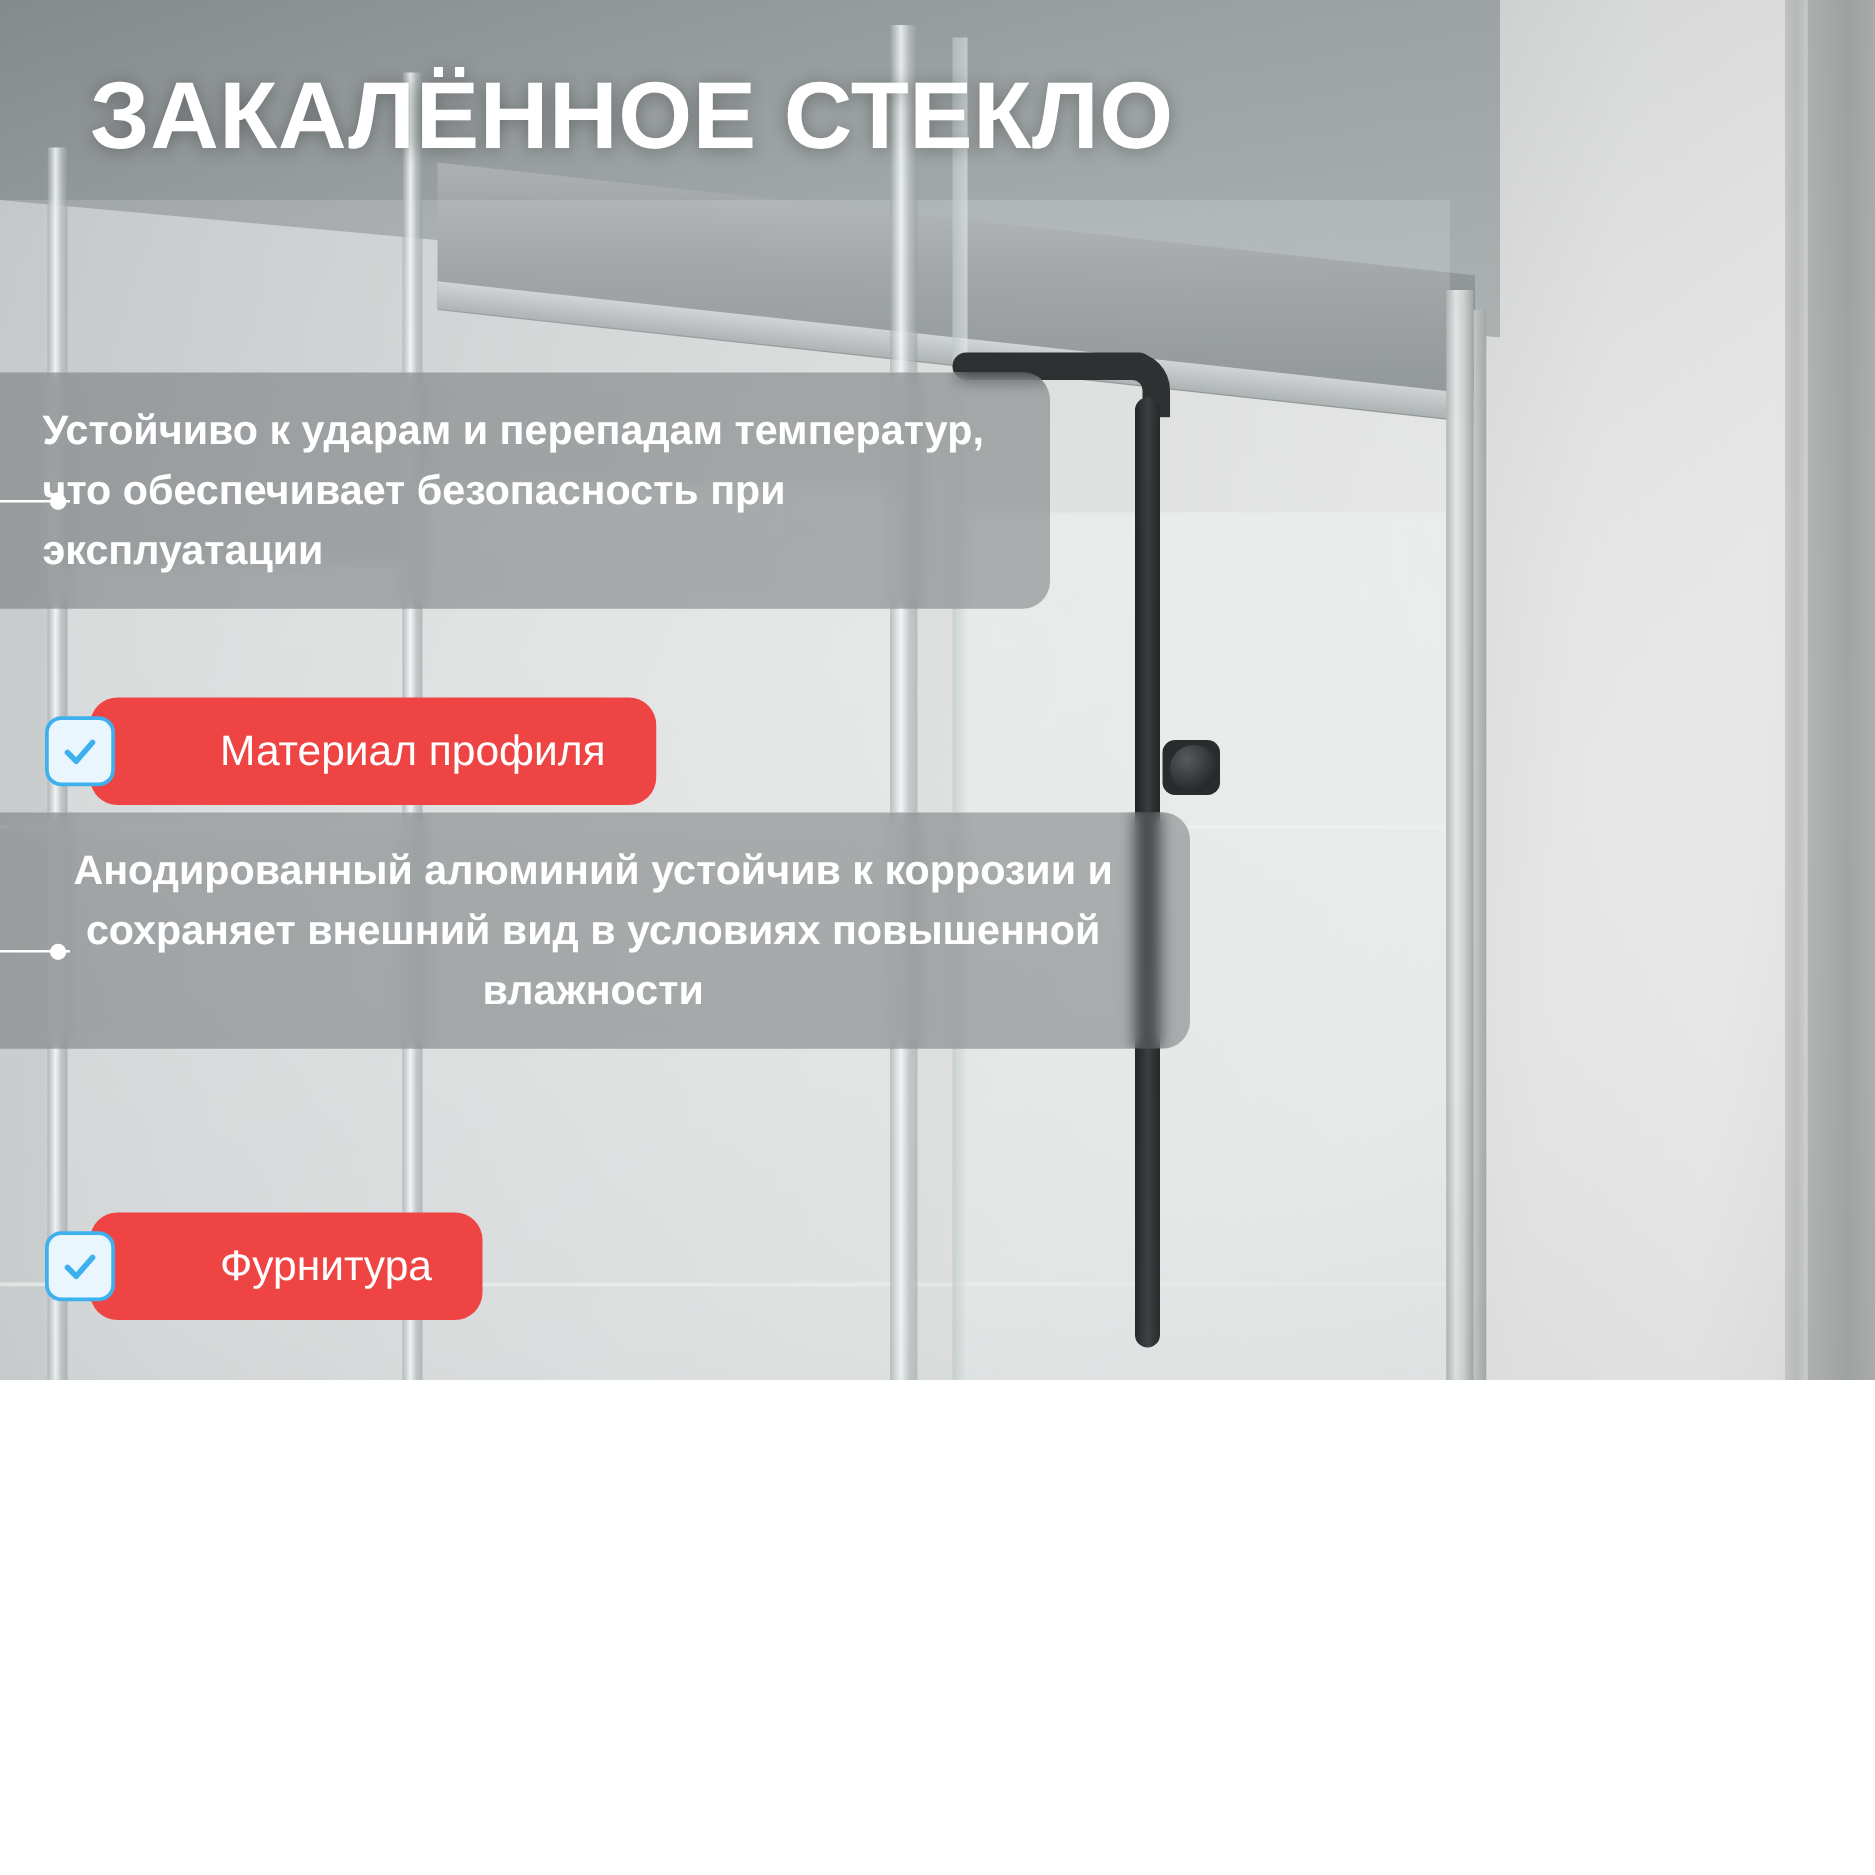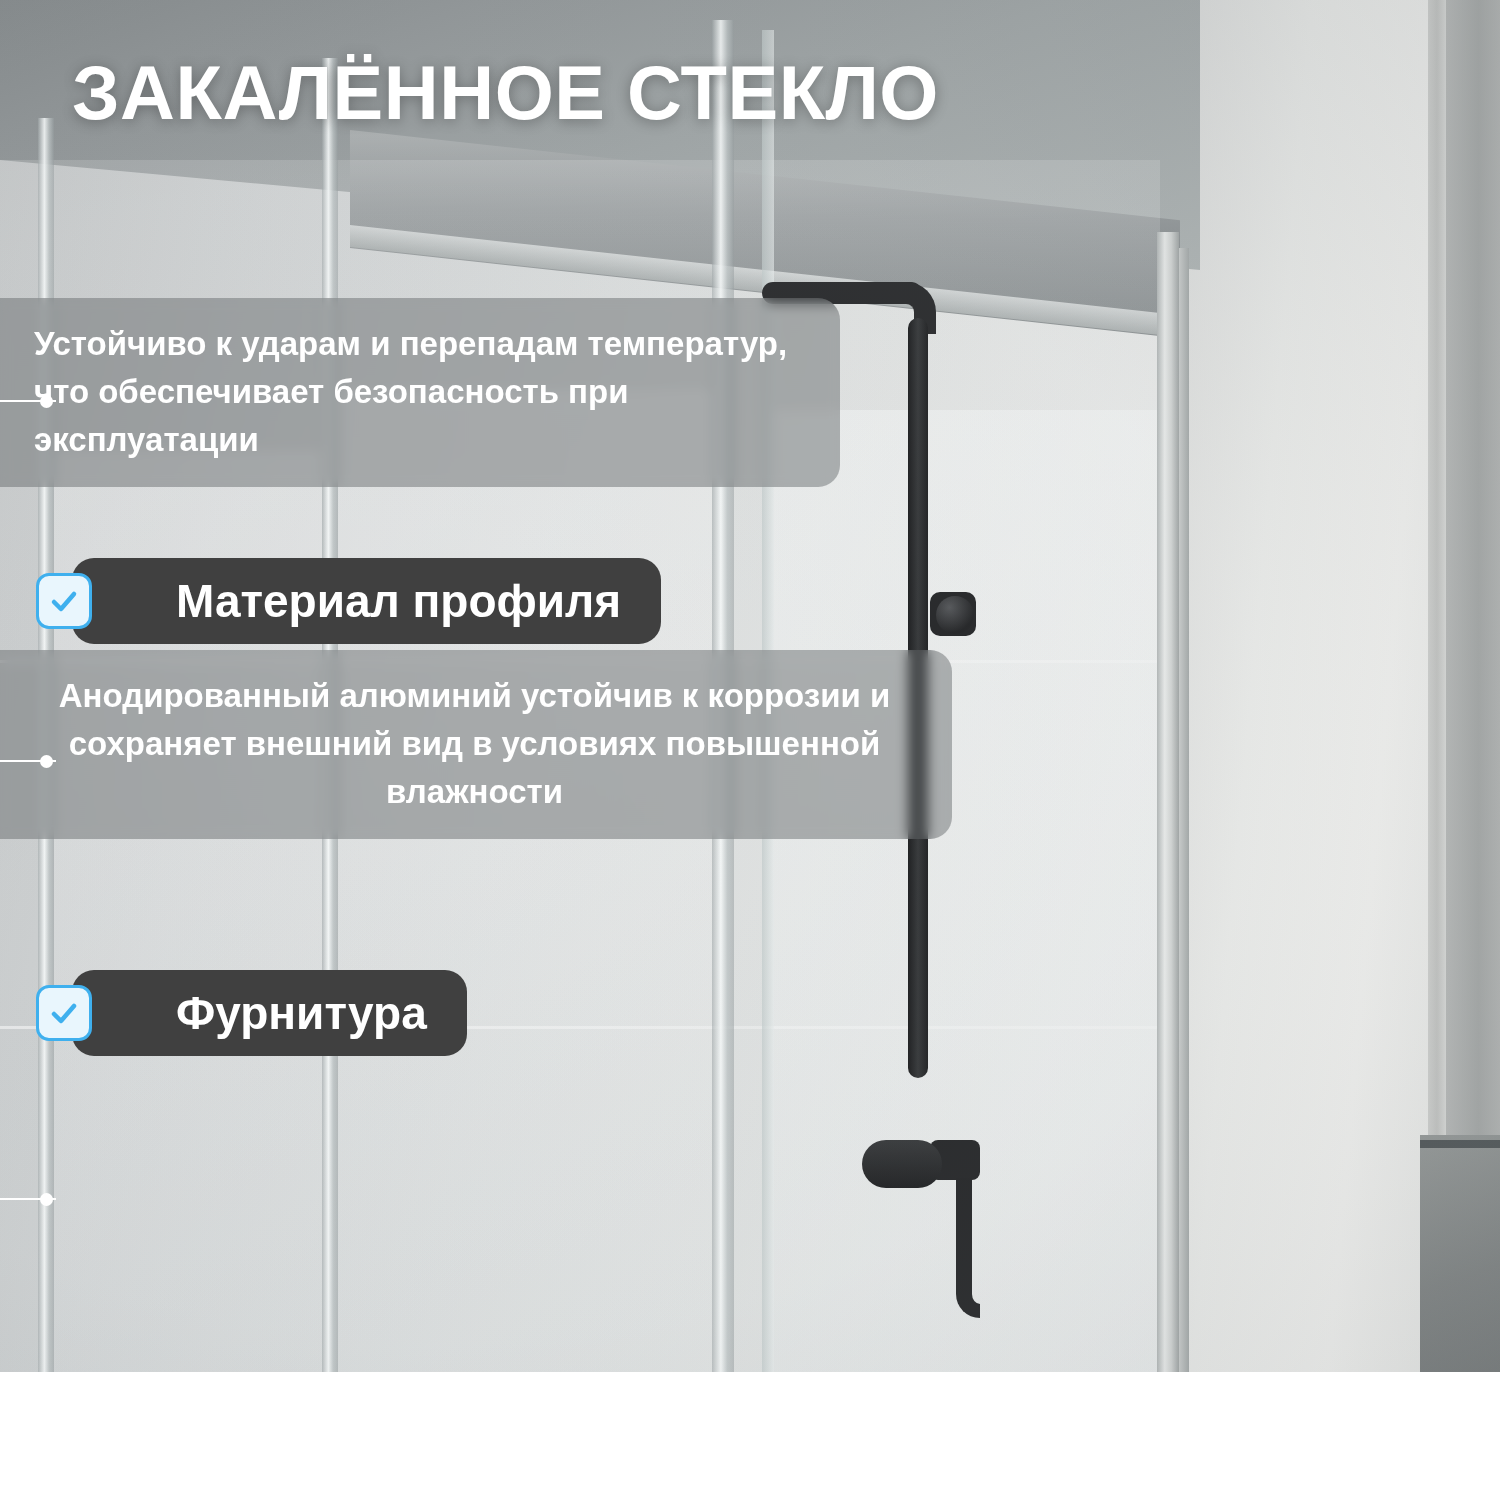--- a/index.html
+++ b/index.html
@@ -3,21 +3,21 @@
 <meta charset="utf-8">
 <style>
   html, body {
     margin: 0;
     padding: 0;
     background: #ffffff;
   }
   .stage {
     position: relative;
     width: 1500px;
-    height: 1372px;
+    height: 1104px;
     overflow: hidden;
     font-family: "Liberation Sans", sans-serif;
   }
 
   
   .photo {
     position: absolute;
     inset: 0;
     background: linear-gradient(100deg, #b9bcbd 0%, #c7cacb 18%, #d3d6d6 38%, #dcdedd 55%, #e6e7e6 72%, #eceded 88%, #f2f2f1 100%);
   }
@@ -227,24 +227,24 @@
   .b3 { left: 0px; top: 1190px; }
 
   
   .chip {
     position: absolute;
     height: 86px;
     display: flex;
     align-items: center;
     padding: 0 40px 0 104px;
     border-radius: 22px;
-    background: #404040;
+    background: #ef4444;
     color: #ffffff;
-    font-size: 46px;
-    font-weight: bold;
+    font-size: 34px;
+    font-weight: normal;
     box-sizing: border-box;
     white-space: nowrap;
   }
   .chip.c1 { left: 72px; top: 558px; }
   .chip.c2 { left: 72px; top: 970px; }
 
   .chip-check {
     position: absolute;
     left: -36px; top: 15px;
     width: 56px; height: 56px;

